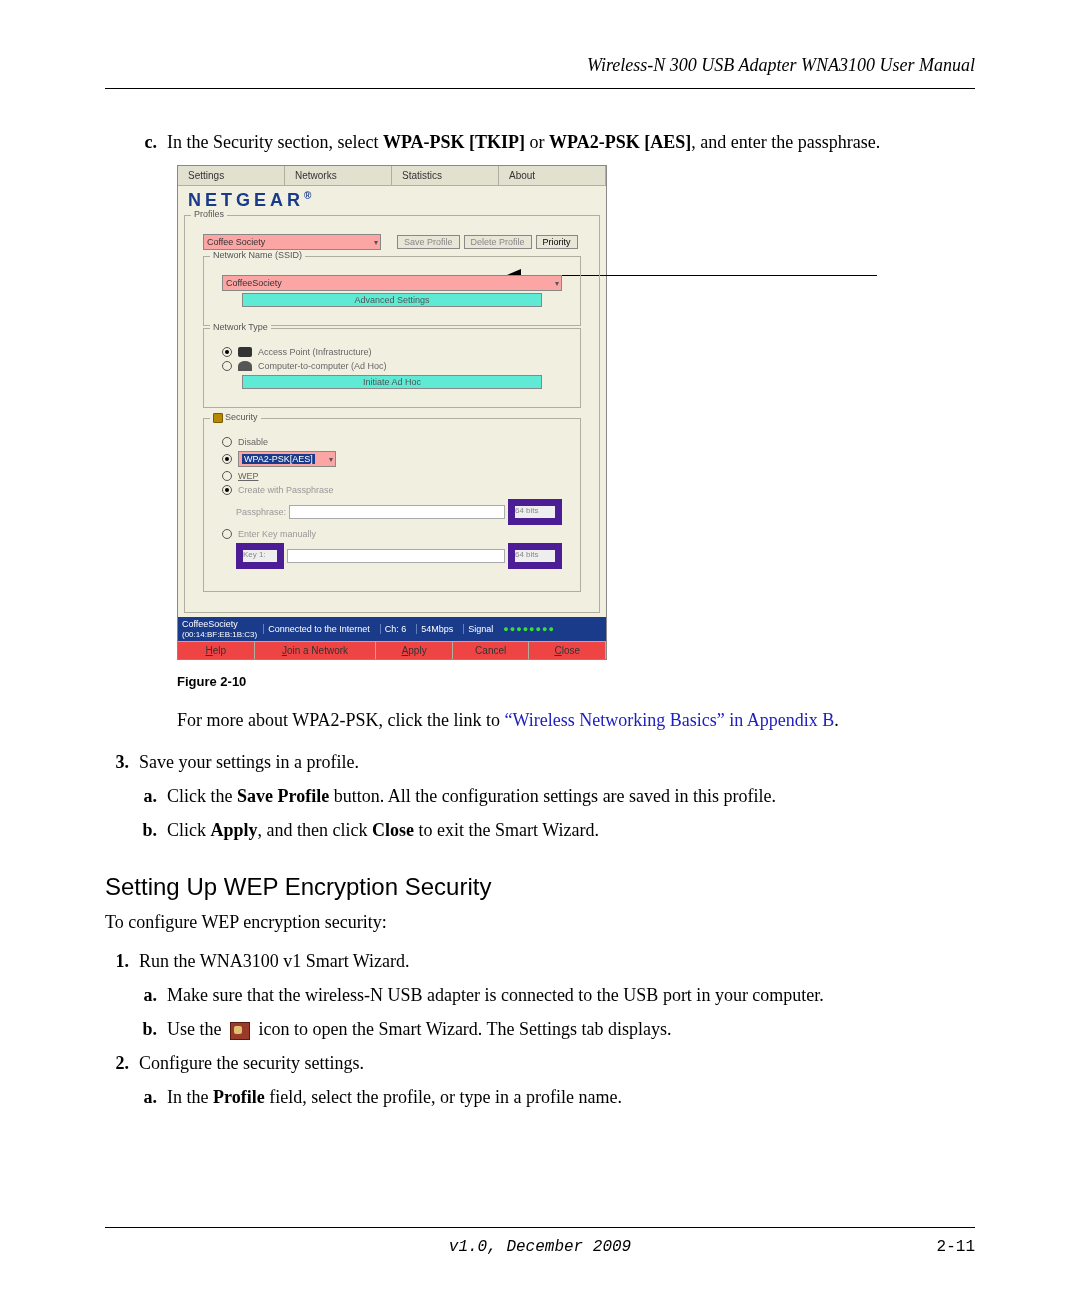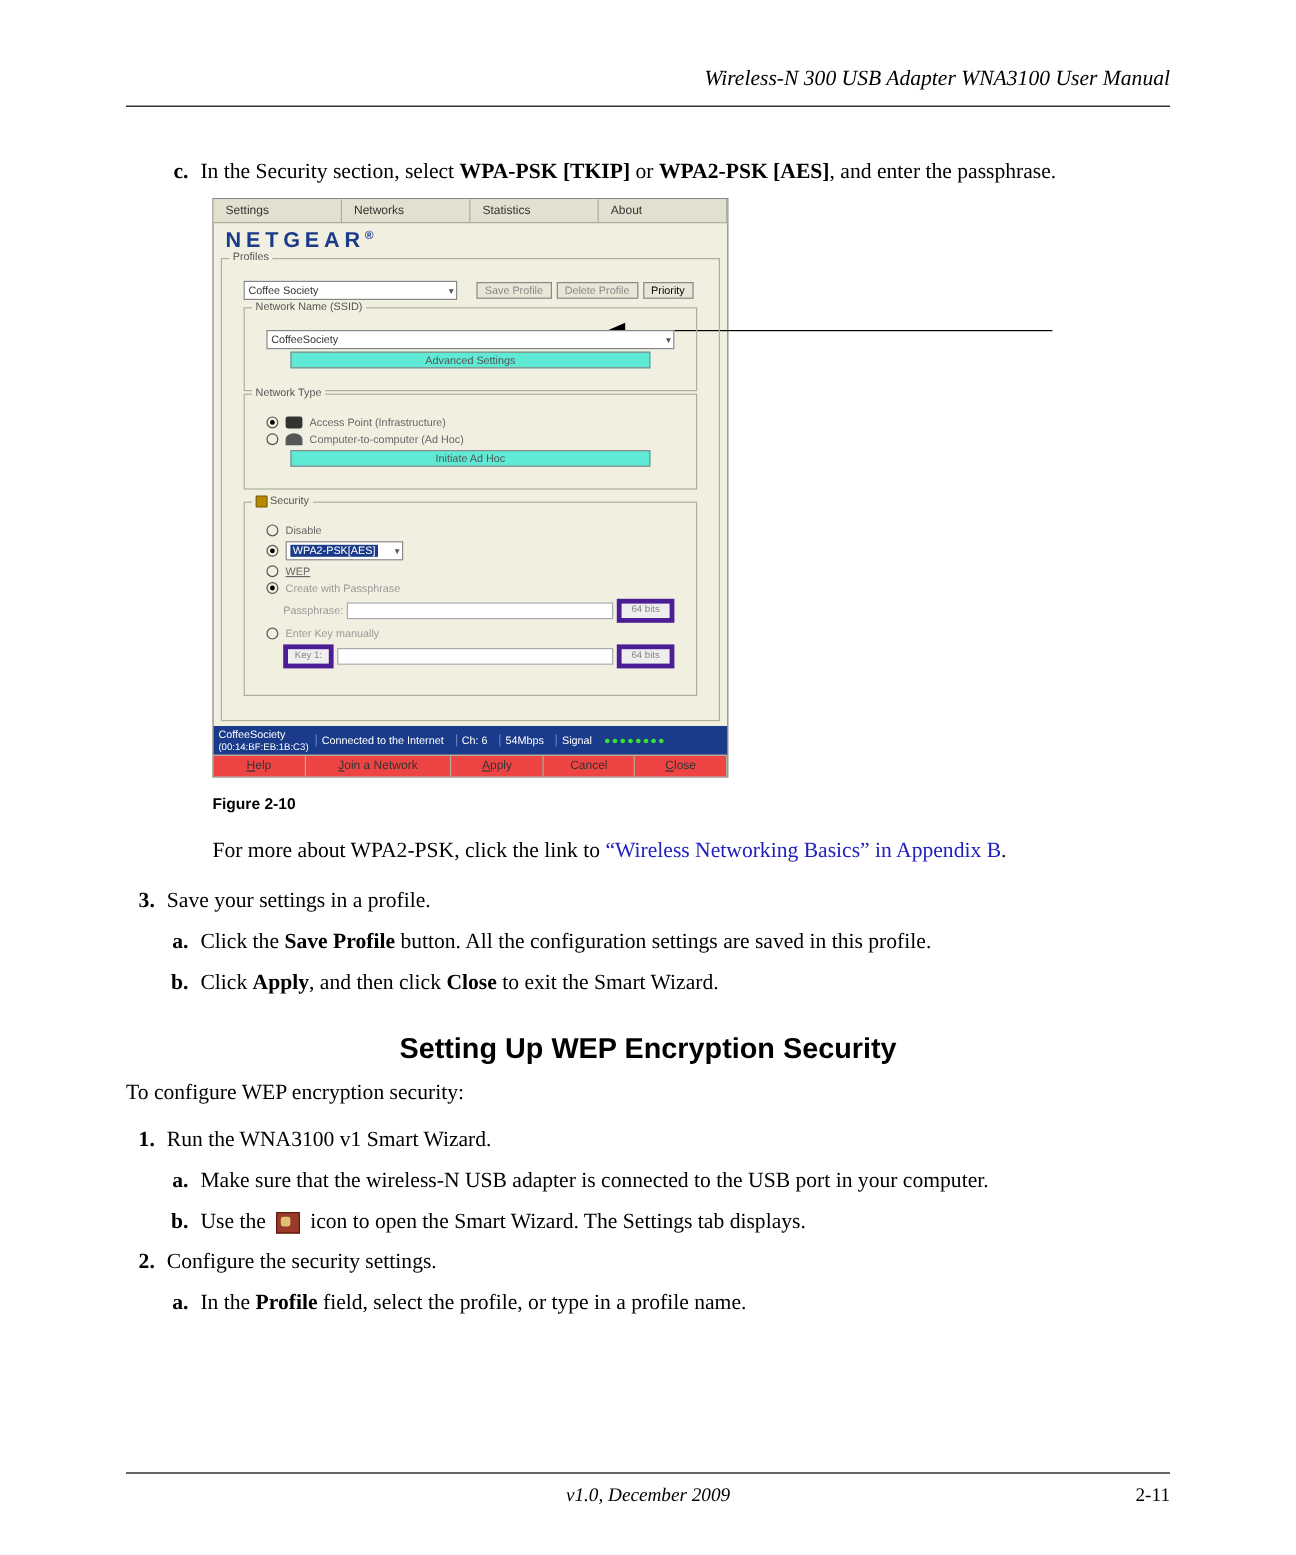--- a/index.html
+++ b/index.html
@@ -55,24 +55,23 @@
     font-weight: bold;
     font-size: 13px;
     margin: 14px 0 18px 72px;
   }
   .para-after-fig {
     margin: 0 0 16px 72px;
     line-height: 1.45;
   }
   .h2 {
     font-family: Arial, Helvetica, sans-serif;
-    font-weight: bold;
+    font-weight: normal;
     font-size: 24px;
     margin: 30px 0 8px 0;
-    text-align: center;
   }
   .plain {
     margin: 6px 0 12px 0;
     line-height: 1.45;
   }
   .inline-icon {
     display: inline-block;
     width: 18px;
     height: 16px;
     background: #9a3a2a;
@@ -135,21 +134,21 @@
     top: -7px;
     left: 6px;
     background: #f1efe0;
     padding: 0 3px;
     font-size: 9px;
     color: #555;
   }
   .row { display: flex; align-items: center; gap: 4px; margin-bottom: 4px; }
   .dropdown {
     border: 1px solid #888;
-    background: #ffffff;
+    background: #fca5a5;
     height: 14px;
     flex: 1;
     display: flex;
     align-items: center;
     padding: 0 3px;
     font-size: 9px;
     position: relative;
   }
   .dropdown::after {
     content: "▾";
@@ -221,20 +220,21 @@
     border-top: 6px solid transparent;
     border-bottom: 6px solid transparent;
     border-right: 14px solid #000;
   }
 
   .footer {
     position: absolute;
     left: 105px;
     right: 105px;
     bottom: 40px;
+    font-family: Liberation Mono, monospace;
   }
   .footer-line {
     border-top: 1.5px solid #000;
     margin-bottom: 10px;
   }
   .footer-row {
     display: flex;
     justify-content: space-between;
     font-size: 16px;
   }
@@ -251,22 +251,22 @@
     border-radius:2px; position:relative; margin-right:3px;
   }
   .ah-icon {
     display:inline-block; width:14px; height:10px; background:#555;
     border-radius:50% 50% 0 0; margin-right:3px;
   }
   .tiny-input {
     border:1px solid #aaa; background:#fff; height:12px; flex:1; font-size:9px;
   }
   .tiny-sel {
-    border:4px solid #4c1d95; background:#eee; height:12px; width:40px; font-size:8px;
-    color:#888; text-align:center;
+    border:7px solid #4c1d95; background:#eee; height:12px; width:40px; font-size:8px;
+    color:#888; text-align:left;
   }
   .disabled { color:#999; }
 </style>
 </head>
 <body>
 
 <div class="page">
 
   <div>
     <div class="header-title">Wireless-N 300 USB Adapter WNA3100 User Manual</div>

